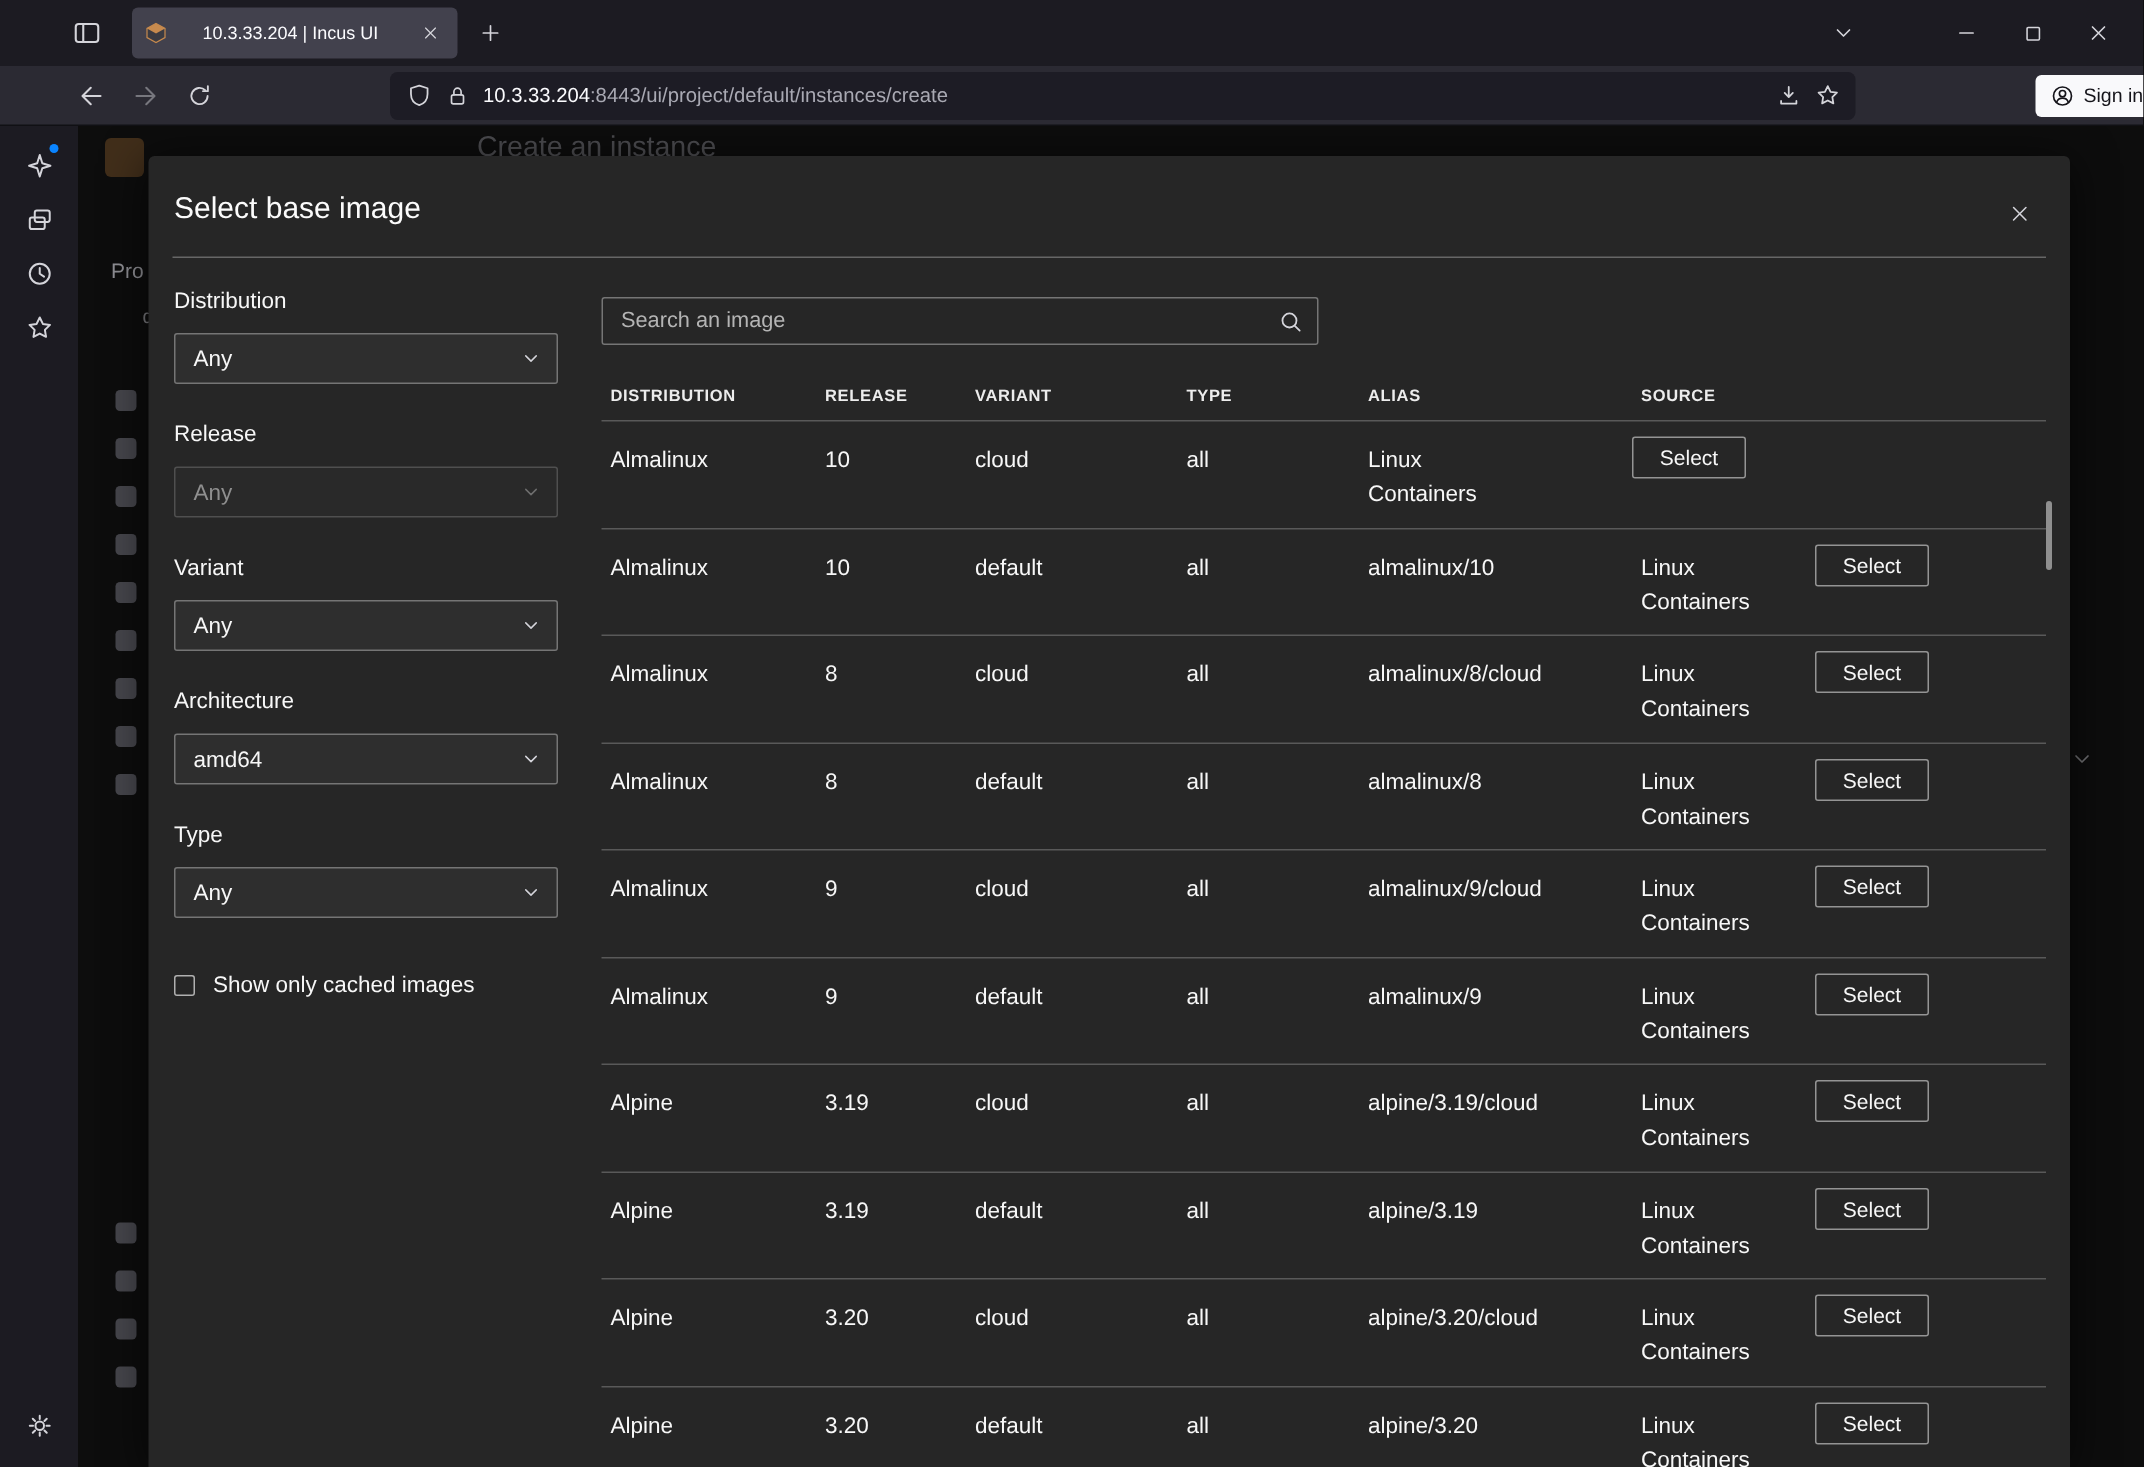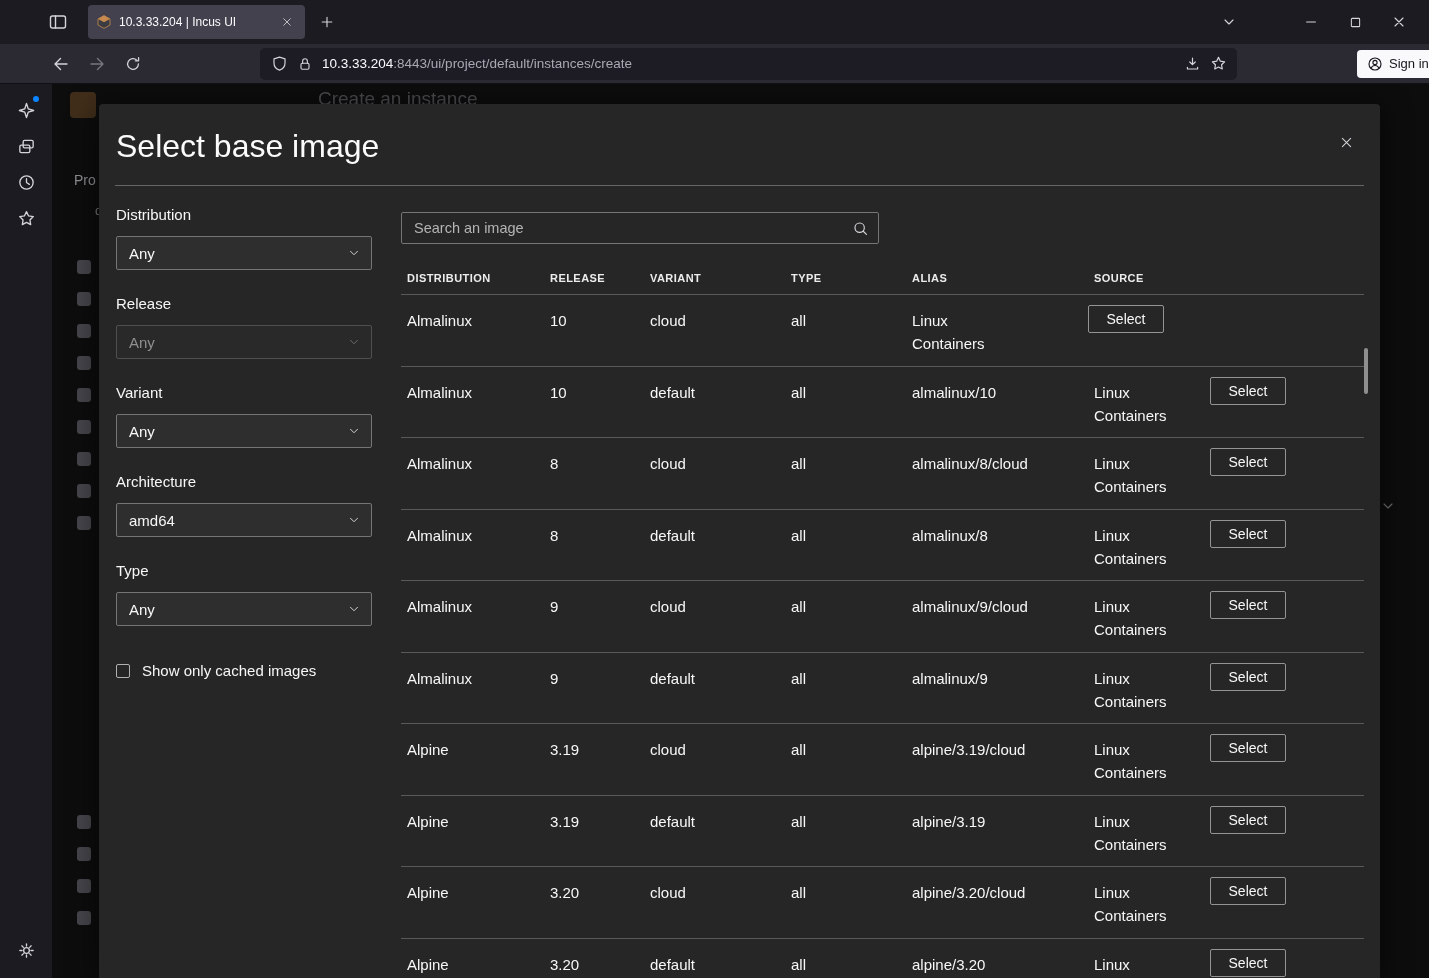--- a/index.html
+++ b/index.html
@@ -7,21 +7,21 @@
   body { font-family:"Liberation Sans",sans-serif; color:#f7f7f7; }
   .window { width:1429px; height:978px; background:#1c1b22; position:relative; overflow:hidden; display:flex; flex-direction:column; }
 
   
   .titlebar { height:44px; background:#1c1b22; display:flex; align-items:center; flex:none; }
   .tb-icon { width:28px; height:28px; display:flex; align-items:center; justify-content:center; border-radius:4px; flex:none; }
   .svg-icon { stroke:#d4d4da; fill:none; stroke-width:1.4; stroke-linecap:round; stroke-linejoin:round; }
   .svg-icon.dark { stroke:#15141a; }
   .sidebar-toggle { margin-left:44px; }
   .tab { width:217px; height:34px; margin-left:16px; background:#42414d; border-radius:4px; display:flex; align-items:center; padding:0 8px; position:relative; flex:none; }
-  .tab-title { font-size:12px; color:#fbfbfe; white-space:nowrap; overflow:hidden; flex:1; margin-left:7px; }
+  .tab-title { font-size:12px; color:#fbfbfe; white-space:nowrap; overflow:hidden; flex:1; margin-left:23px; }
   .tab-close { width:20px; height:20px; display:flex; align-items:center; justify-content:center; border-radius:3px; flex:none; }
   .favicon { width:16px; height:16px; flex:none; }
   .newtab { margin-left:8px; }
   .tb-spacer { flex:1; }
   .tb-right { display:flex; align-items:center; margin-right:8px; }
   .caption-btn { width:44px; height:32px; display:flex; align-items:center; justify-content:center; }
   .list-tabs { margin-right:46px; }
 
   
   .navbar { height:40px; background:#2b2a33; display:flex; align-items:center; flex:none; border-bottom:1px solid #101014; }
@@ -53,21 +53,21 @@
   .ghost-logo { position:absolute; left:18px; top:8px; width:26px; height:26px; border-radius:4px; background:rgba(186,122,57,.30); }
   .ghost-header { position:absolute; left:266px; top:4px; font-size:19px; color:#4c4c50; white-space:nowrap; }
   .ghost-project { position:absolute; left:22px; top:88px; width:25px; overflow:hidden; font-size:14px; color:#8f8f94; white-space:nowrap; }
   .ghost-default { position:absolute; left:43px; top:119px; font-size:13px; color:#7c7c80; }
   .dim-icon { position:absolute; left:25px; width:14px; height:14px; border-radius:3px; background:#46464c; }
   .ghost-chevron { position:absolute; left:1328px; top:414px; opacity:.5; }
 
   
   .modal { position:absolute; left:47px; right:49px; top:20px; bottom:0; background:#262626; border-radius:4px 4px 0 0; box-shadow:0 4px 30px rgba(0,0,0,.65); padding:0 16px; overflow:hidden; display:flex; flex-direction:column; }
   .modal-head { position:relative; padding:24px 0 20px 1px; border-bottom:1px solid #666; flex:none; }
-  .modal-title { font-size:32px; font-weight:400; color:#fbfbfb; }
+  .modal-title { font-size:20px; font-weight:400; color:#fbfbfb; }
   .modal-close { position:absolute; right:6px; top:26px; width:24px; height:24px; display:flex; align-items:center; justify-content:center; border-radius:3px; }
   .modal-body { flex:1; min-height:0; display:flex; padding-top:20px; }
 
   
   .filters { width:256px; margin-left:1px; flex:none; }
   .f-group { margin-bottom:25px; }
   .f-label { font-size:15px; color:#f7f7f7; margin-bottom:13px; }
   .f-select { height:34px; border:1px solid #757575; border-radius:2px; background:#2e2e2e; display:flex; align-items:center; justify-content:space-between; padding:0 10px 0 12px; font-size:15px; color:#f7f7f7; cursor:default; }
   .f-select.disabled { border-color:#4f4f4f; color:#8f8f8f; background:#292929; }
   .f-select.disabled .svg-icon { stroke:#6d6d6d; }

